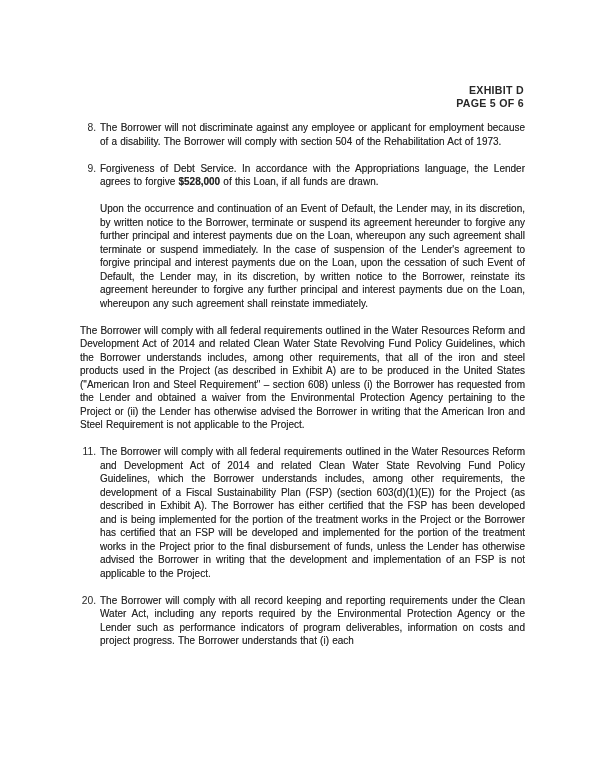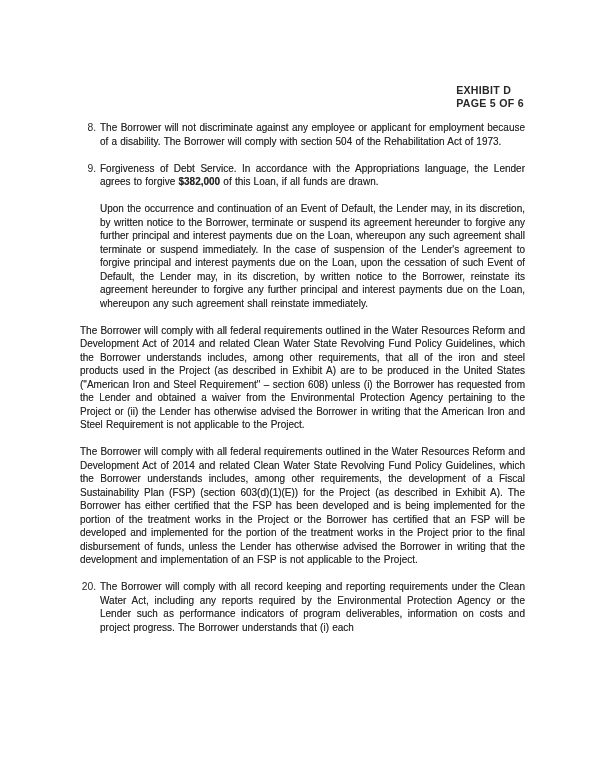--- a/index.html
+++ b/index.html
@@ -12,21 +12,21 @@
     position: relative;
     width: 600px; height: 777px;
     background: #ffffff;
     overflow: hidden;
     color: #282828;
   }
   .doc-header {
     position: absolute;
     top: 84px;
     right: 76px;
-    text-align: left;
+    text-align: right;
     font-weight: bold;
     font-size: 10.6px;
     line-height: 13.2px;
     letter-spacing: 0.3px;
     white-space: nowrap;
   }
   .content {
     position: absolute;
     top: 121px;
     left: 80px;
@@ -72,32 +72,33 @@
     <div class="item">
       <span class="num">8.</span>
       <div class="body">
         <p class="para">The Borrower will not discriminate against any employee or applicant for employment because of a disability. The Borrower will comply with section 504 of the Rehabilitation Act of 1973.</p>
       </div>
     </div>
 
     <div class="item">
       <span class="num">9.</span>
       <div class="body">
-        <p class="para"><span>Forgiveness of Debt Service. In accordance with the Appropriations language, the Lender agrees to forgive </span><span class="amt">$382,000</span><span> of this Loan, if all funds are drawn.</span></p>
+        <p class="para"><span>Forgiveness of Debt Service. In accordance with the Appropriations language, the Lender agrees to forgive </span><span class="amt">$528,000</span><span> of this Loan, if all funds are drawn.</span></p>
         <p class="para">Upon the occurrence and continuation of an Event of Default, the Lender may, in its discretion, by written notice to the Borrower, terminate or suspend its agreement hereunder to forgive any further principal and interest payments due on the Loan, whereupon any such agreement shall terminate or suspend immediately. In the case of suspension of the Lender's agreement to forgive principal and interest payments due on the Loan, upon the cessation of such Event of Default, the Lender may, in its discretion, by written notice to the Borrower, reinstate its agreement hereunder to forgive any further principal and interest payments due on the Loan, whereupon any such agreement shall reinstate immediately.</p>
       </div>
     </div>
 
     <div class="item">
       <div class="body">
         <p class="para">The Borrower will comply with all federal requirements outlined in the Water Resources Reform and Development Act of 2014 and related Clean Water State Revolving Fund Policy Guidelines, which the Borrower understands includes, among other requirements, that all of the iron and steel products used in the Project (as described in Exhibit A) are to be produced in the United States ("American Iron and Steel Requirement" – section 608) unless (i) the Borrower has requested from the Lender and obtained a waiver from the Environmental Protection Agency pertaining to the Project or (ii) the Lender has otherwise advised the Borrower in writing that the American Iron and Steel Requirement is not applicable to the Project.</p>
       </div>
     </div>
 
     <div class="item">
+      <span class="num">11.</span>
       <div class="body">
         <p class="para">The Borrower will comply with all federal requirements outlined in the Water Resources Reform and Development Act of 2014 and related Clean Water State Revolving Fund Policy Guidelines, which the Borrower understands includes, among other requirements, the development of a Fiscal Sustainability Plan (FSP) (section 603(d)(1)(E)) for the Project (as described in Exhibit A). The Borrower has either certified that the FSP has been developed and is being implemented for the portion of the treatment works in the Project or the Borrower has certified that an FSP will be developed and implemented for the portion of the treatment works in the Project prior to the final disbursement of funds, unless the Lender has otherwise advised the Borrower in writing that the development and implementation of an FSP is not applicable to the Project.</p>
       </div>
     </div>
 
     <div class="item">
       <span class="num">20.</span>
       <div class="body">
         <p class="para">The Borrower will comply with all record keeping and reporting requirements under the Clean Water Act, including any reports required by the Environmental Protection Agency or the Lender such as performance indicators of program deliverables, information on costs and project progress.  The Borrower understands that (i) each</p>
       </div>

